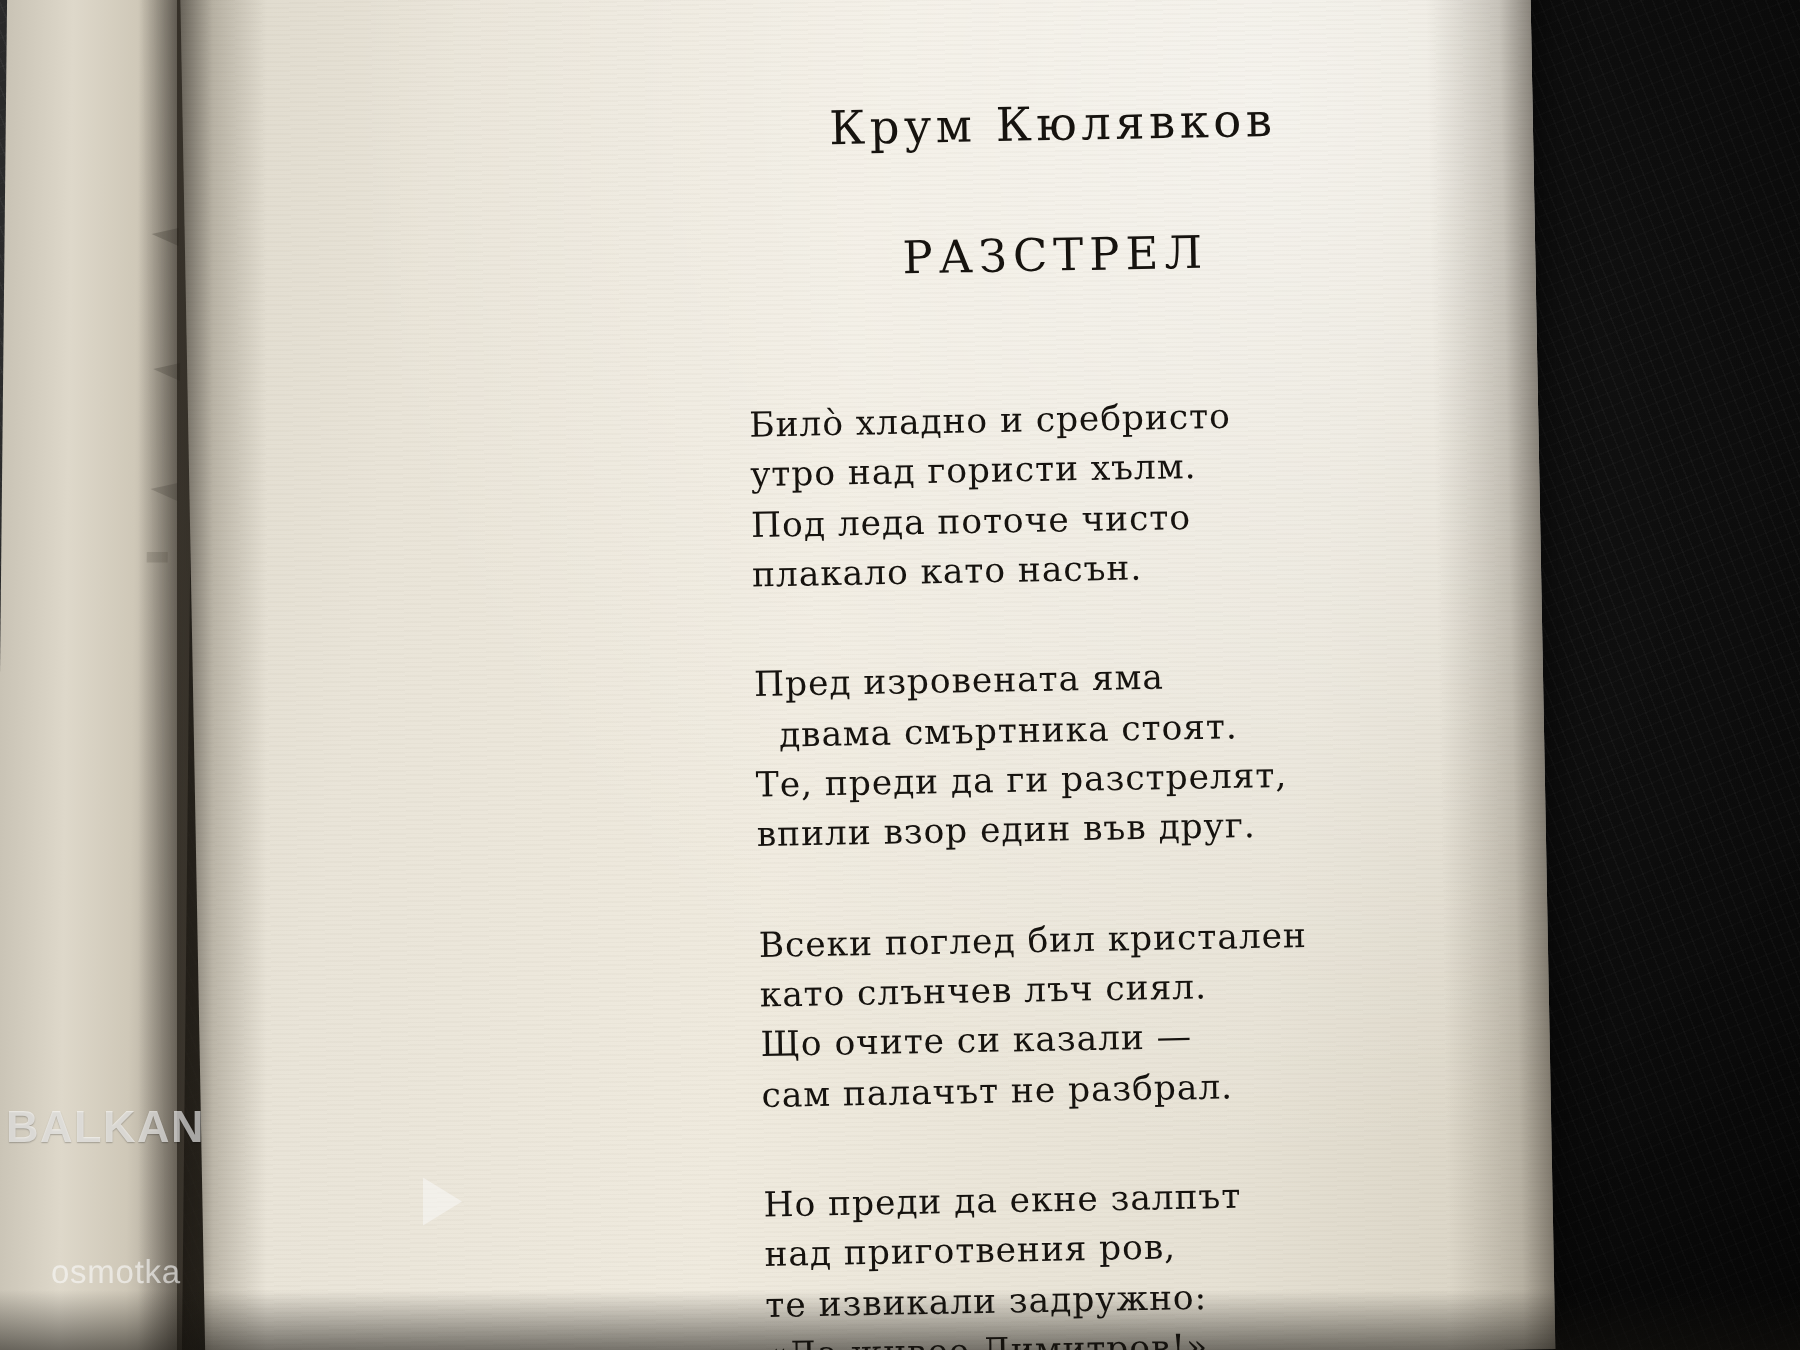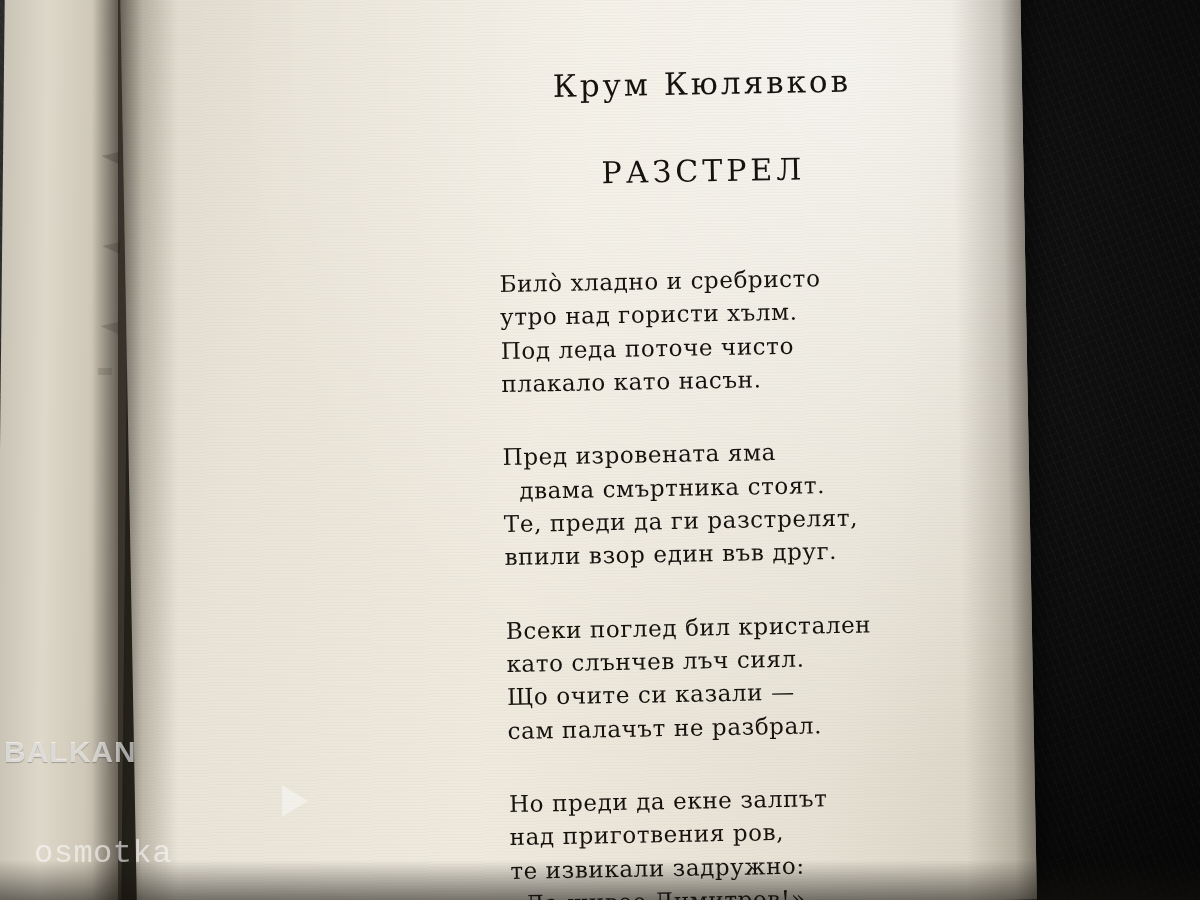--- a/index.html
+++ b/index.html
@@ -188,22 +188,22 @@
     top: 50px;
     width: 0; height: 0;
     border-left: 26px solid rgba(250,250,250,0.5);
     border-top: 16px solid transparent;
     border-bottom: 16px solid transparent;
   }
   .wm-line3 {
     position: absolute;
     left: 34px;
     top: 100px;
-    font-family: Liberation Mono, monospace;
-    font-size: 32px;
+    font-family: Liberation Sans, sans-serif;
+    font-size: 22px;
     color: rgba(250,250,250,0.6);
     letter-spacing: 0.5px;
   }
 </style>
 </head>
 <body>
 
 <div id="scene">
 
   <div class="bg-dark"></div>

